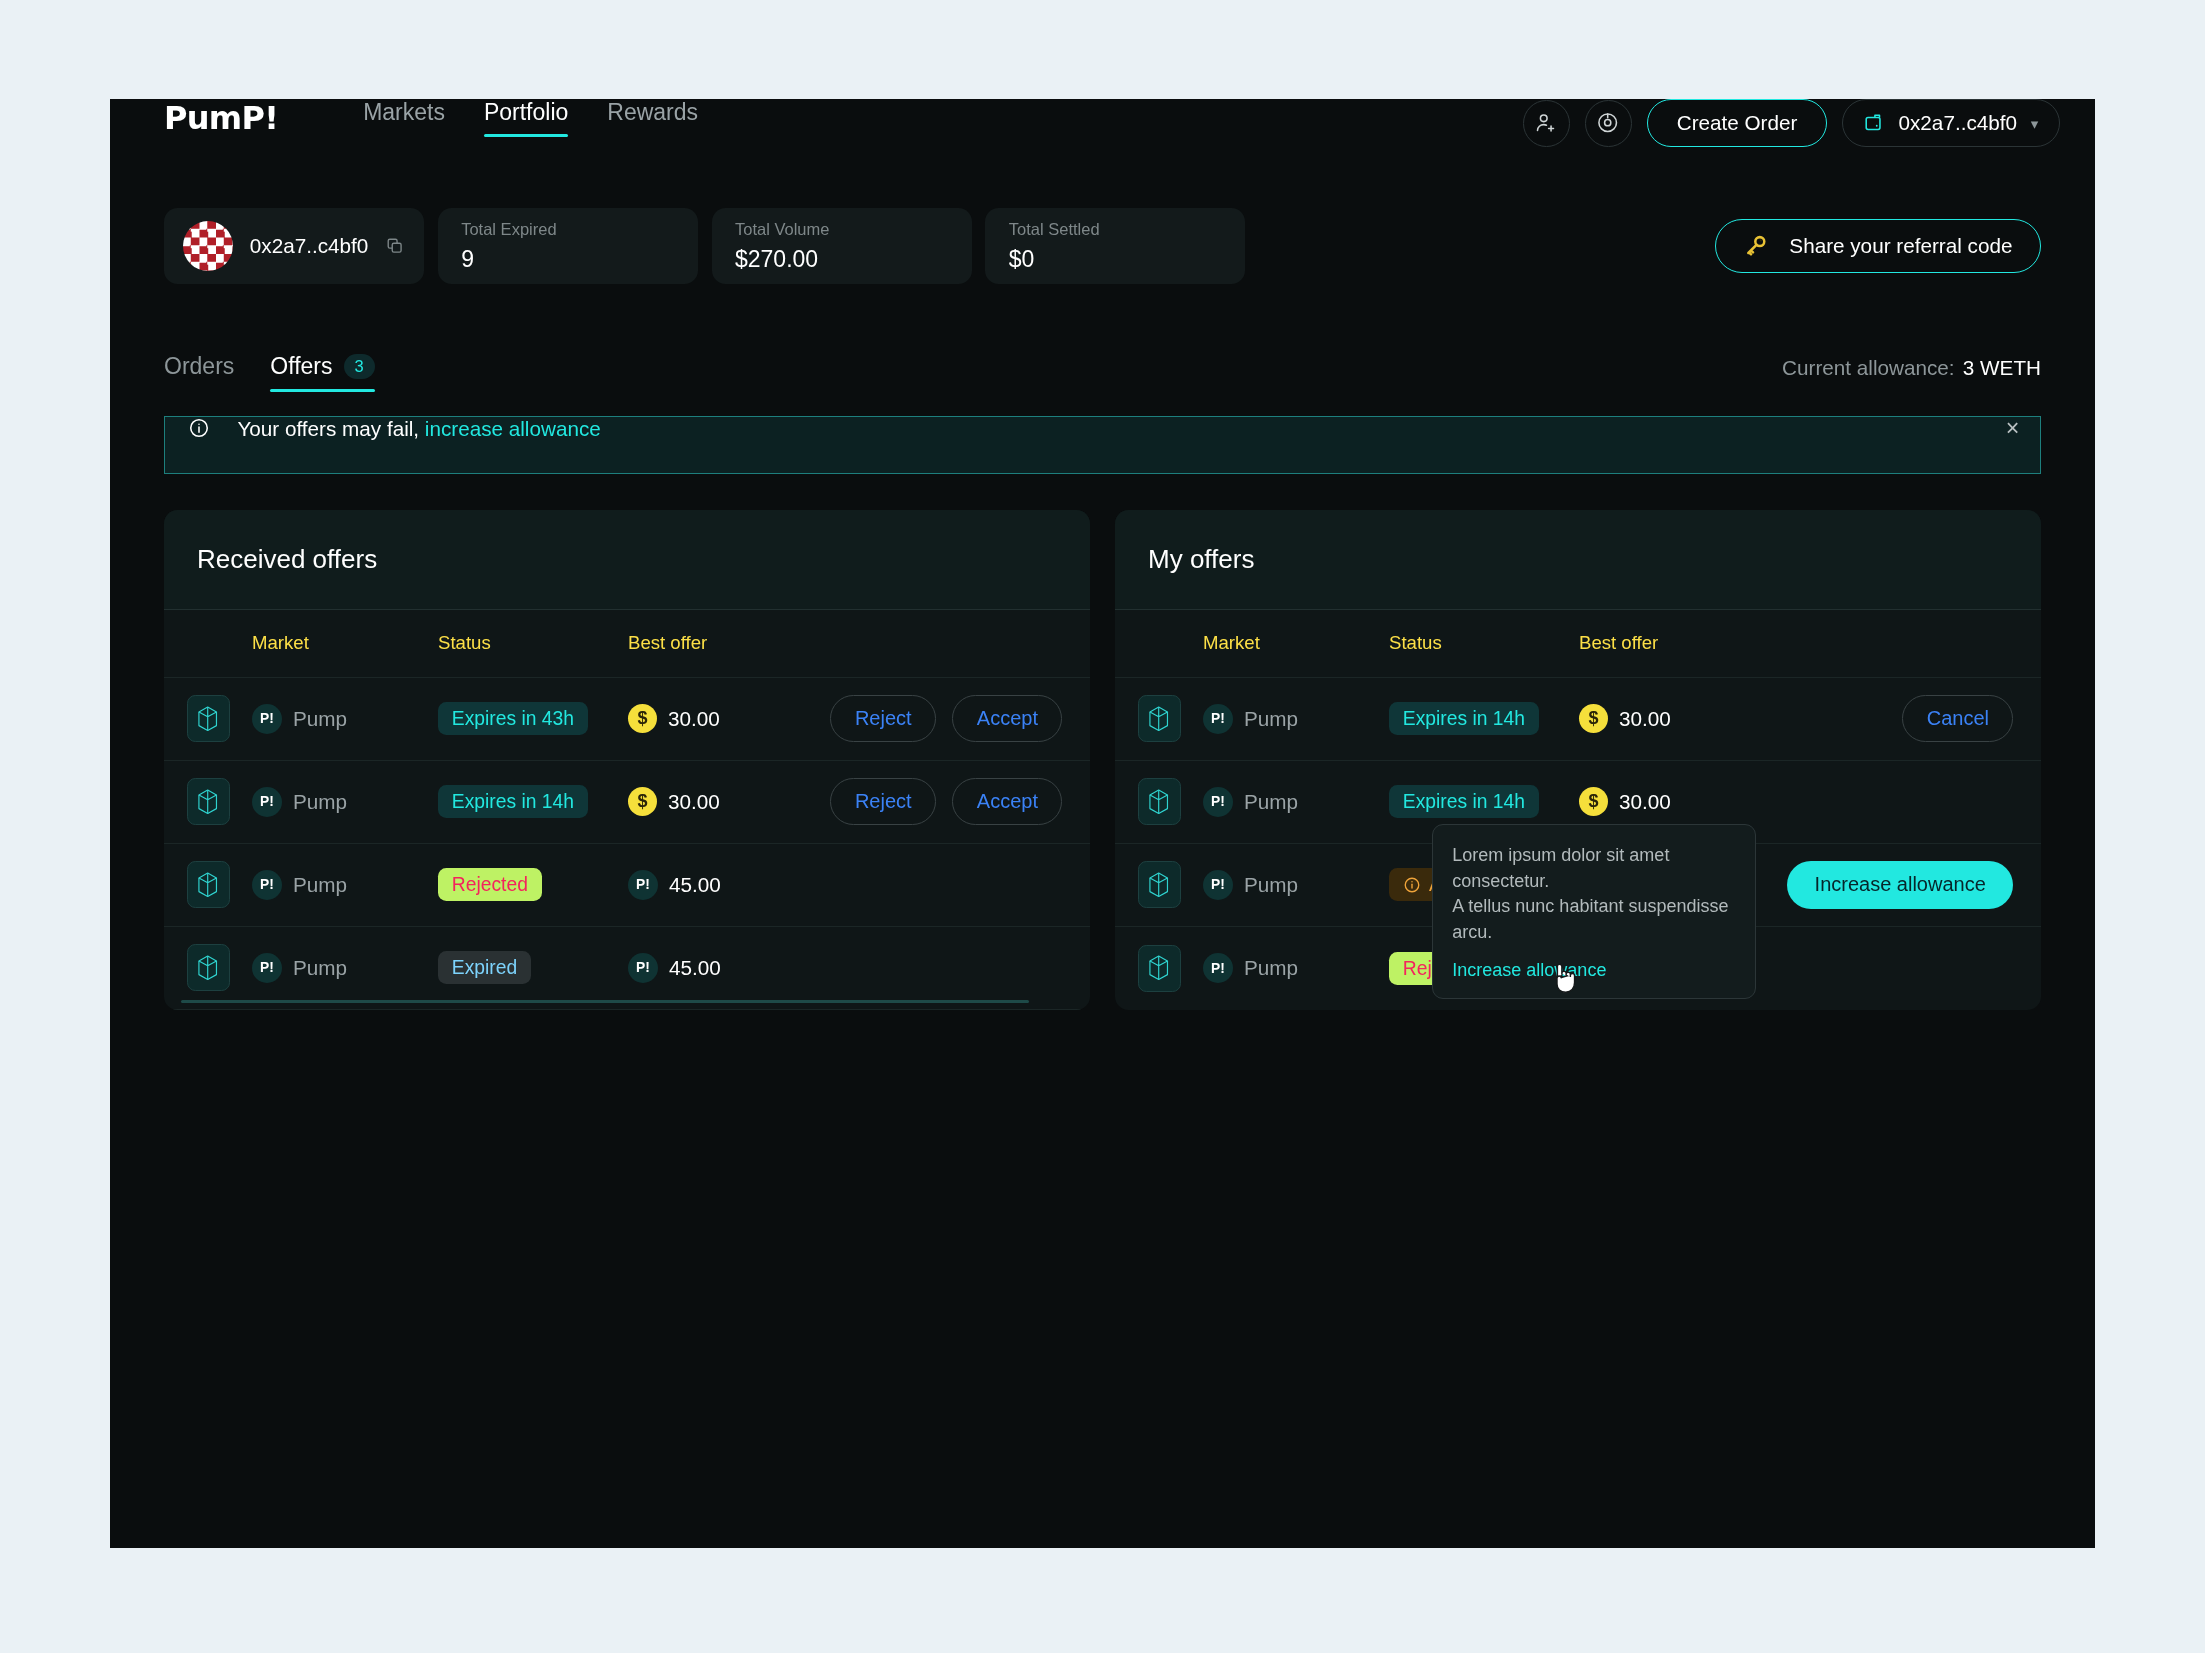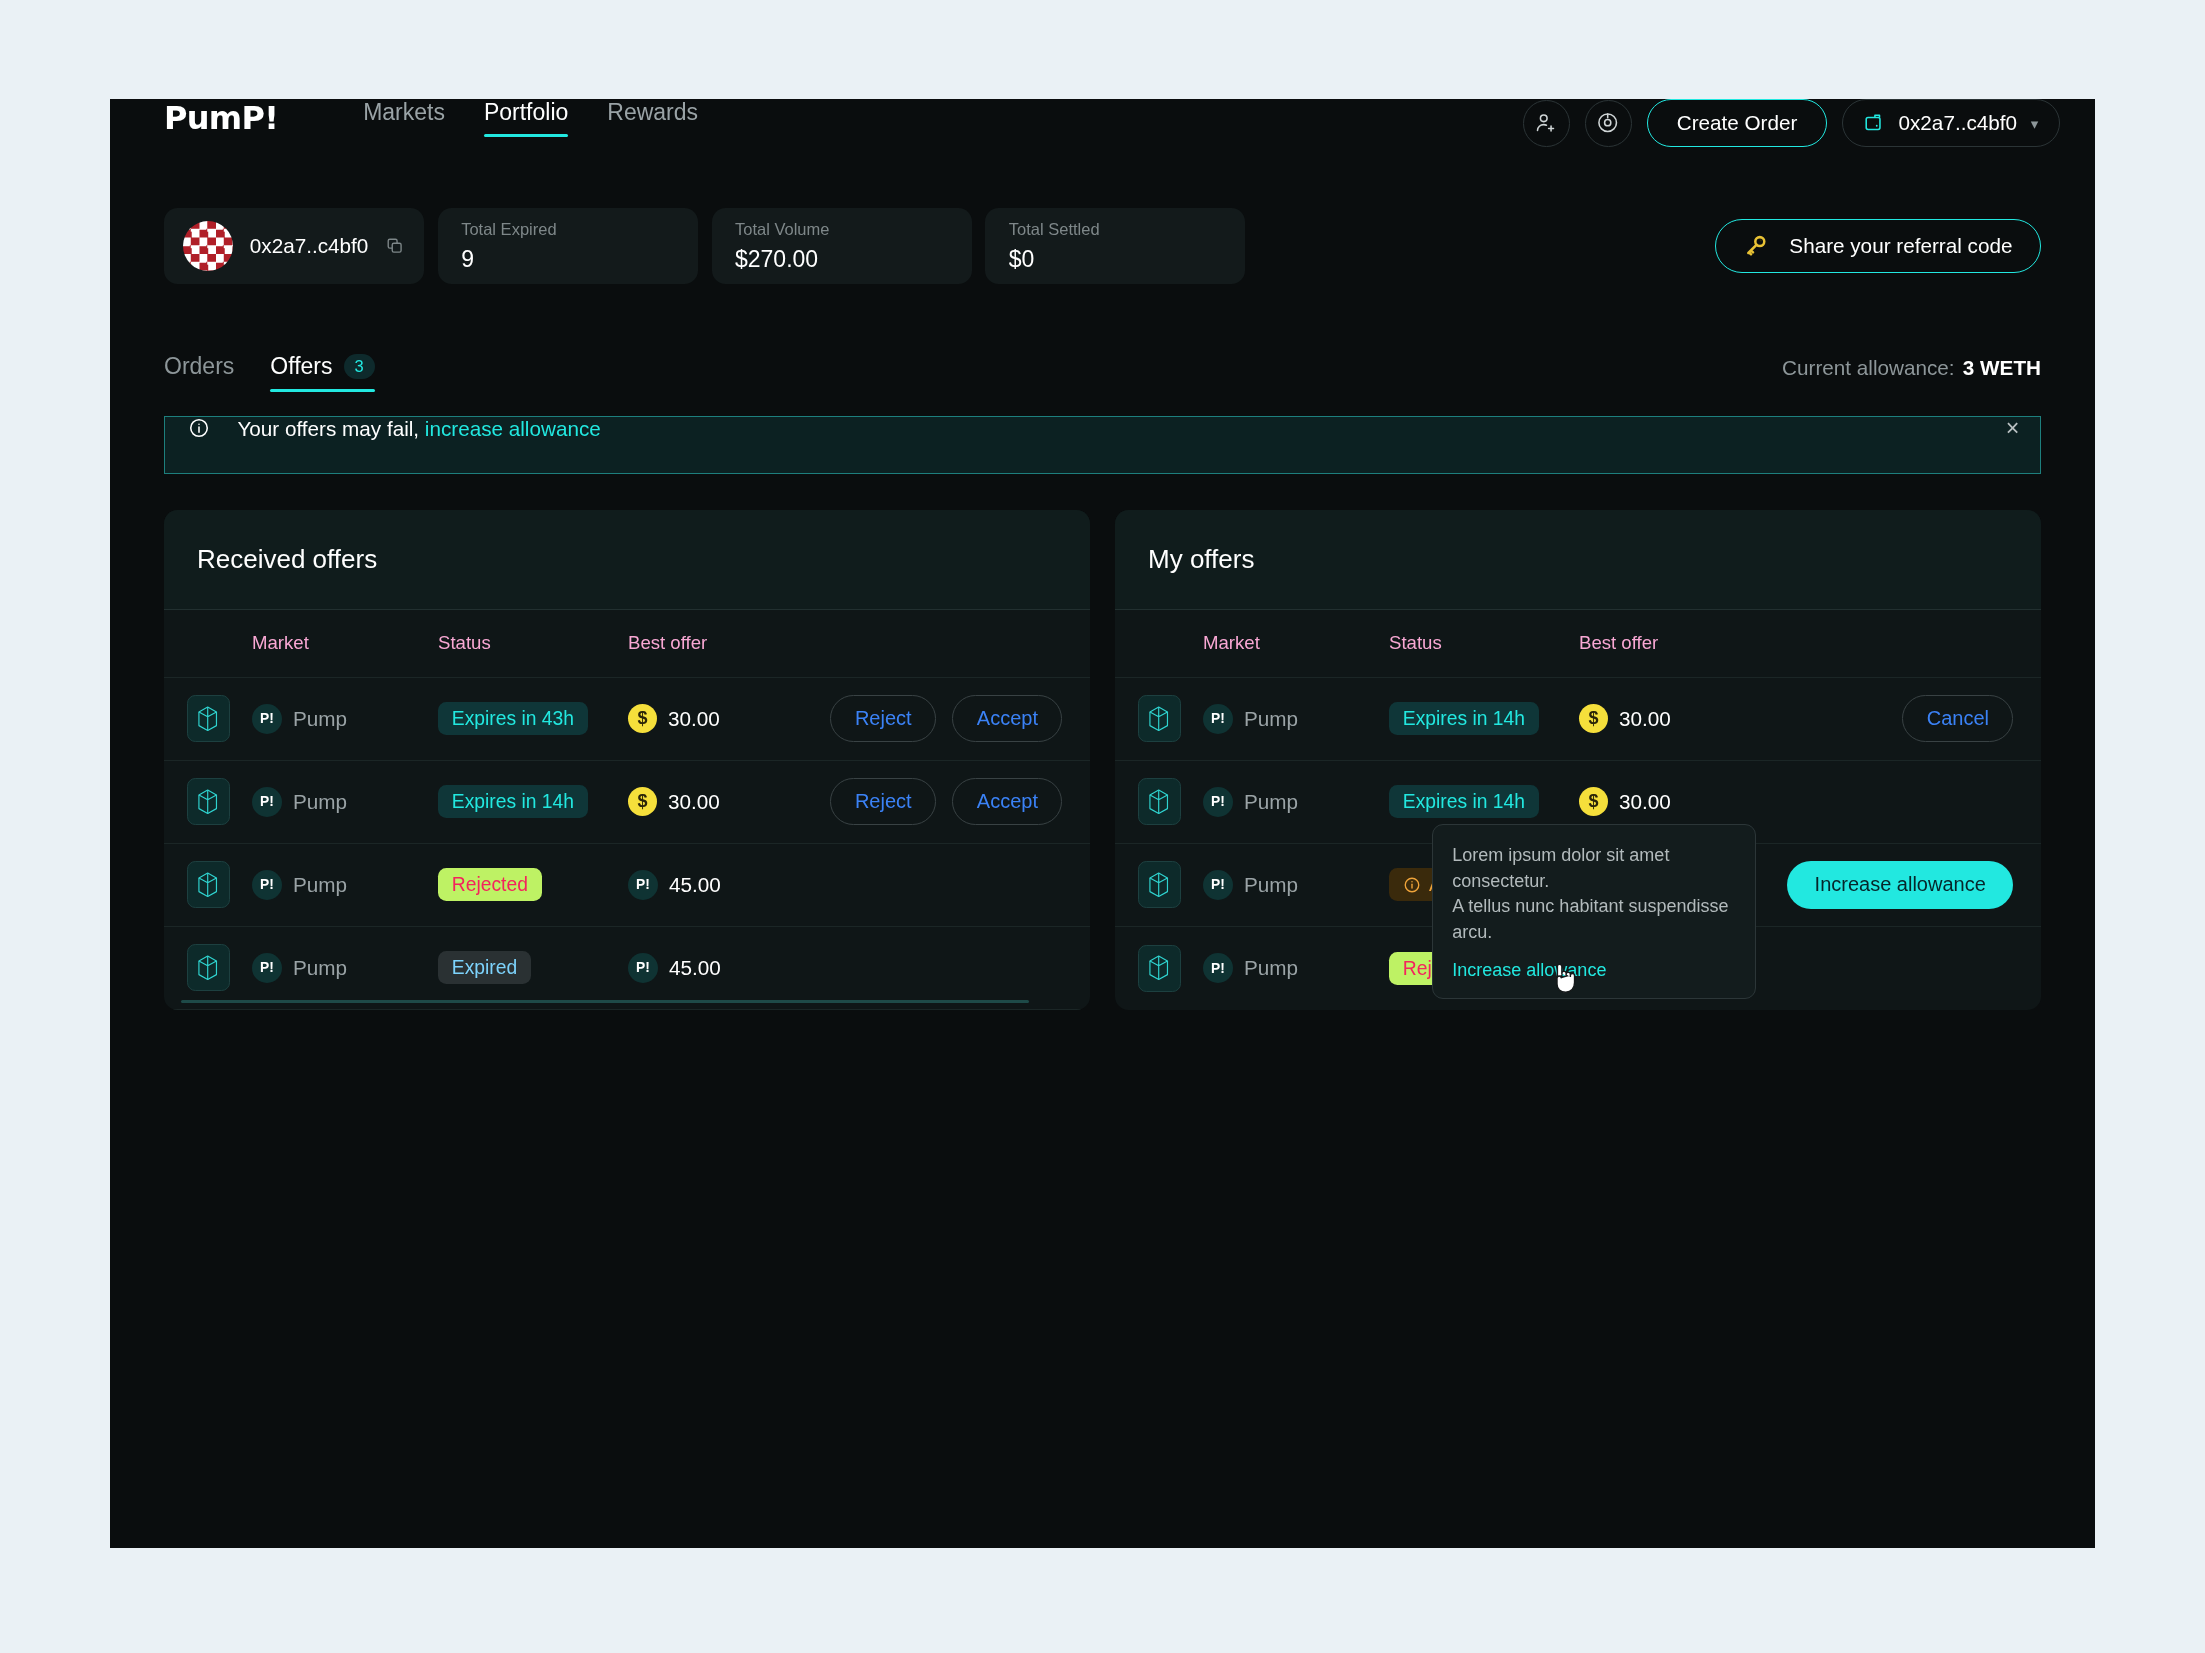--- a/index.html
+++ b/index.html
@@ -143,21 +143,21 @@
   }
   .tab-badge {
     background: #0e2a2c; color: #22e8e0;
     border-radius: 13.8px; font-size: 16.5px;
     padding: 4.1px 11px; line-height: 1;
   }
   .allowance {
     margin-left: auto; font-size: 20.7px; color: #8d9699;
     padding-bottom: 12.4px;
   }
-  .allowance b { color: #ffffff; font-weight: 700; margin-left: 8.3px; }
+  .allowance b { color: #ffffff; font-weight: 400; margin-left: 8.3px; }
 
   
   .banner {
     margin: 23.4px 54px 0 54px;
     height: 58px;
     border: 0.7px solid #1d7f7d;
     border-radius: 0;
     background: #0c2122;
     display: flex; align-items: flex-start;
     padding: 0 20.7px 0 23.4px;
@@ -188,21 +188,21 @@
     height: 99px;
     display: flex; align-items: center;
     padding-left: 33px;
   }
   .panel-title { color: #ffffff; font-size: 26px; }
   .tbl-head {
     height: 69px;
     display: flex; align-items: center;
     border-top: 0.7px solid #223030;
     border-bottom: 0.7px solid #1b2626;
-    color: #f9a8d4; font-size: 18.6px;
+    color: #fde047; font-size: 18.6px;
   }
   .row {
     height: 83px;
     display: flex; align-items: center;
     border-bottom: 0.7px solid #1b2626;
     position: relative;
   }
   .row:last-child { border-bottom: none; }
   .c-ico   { width: 88px; display:flex; justify-content:center; }
   .c-mkt   { width: 186px; display:flex; align-items:center; gap: 11px; }

